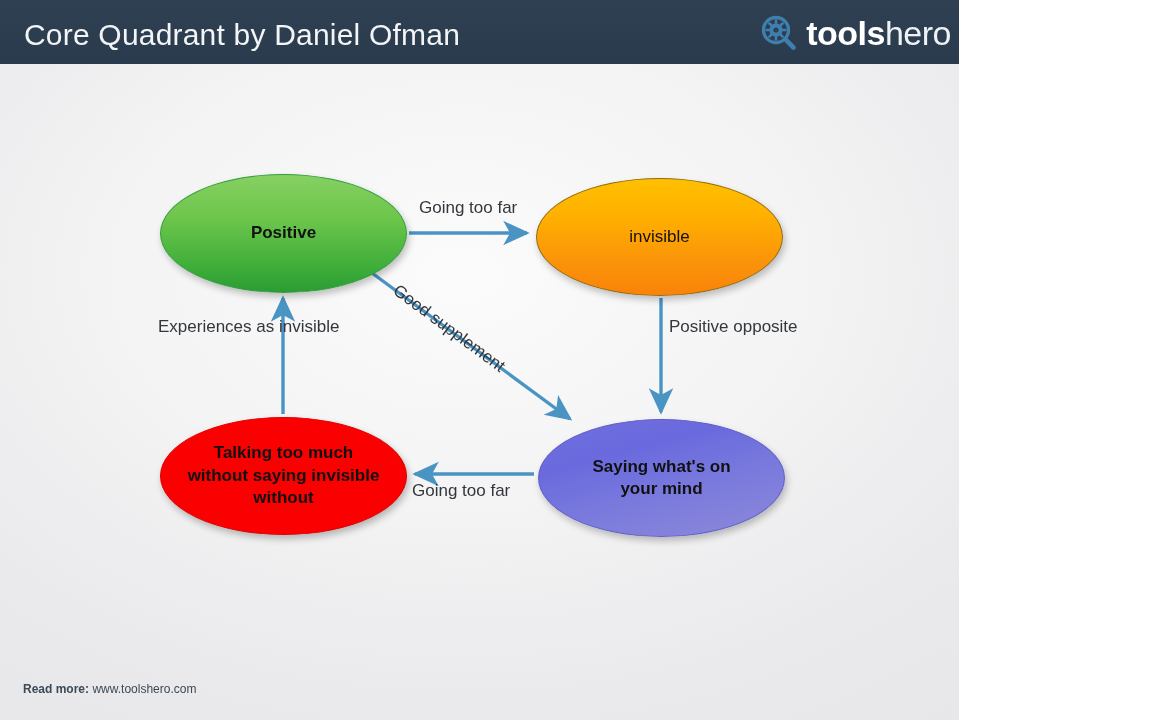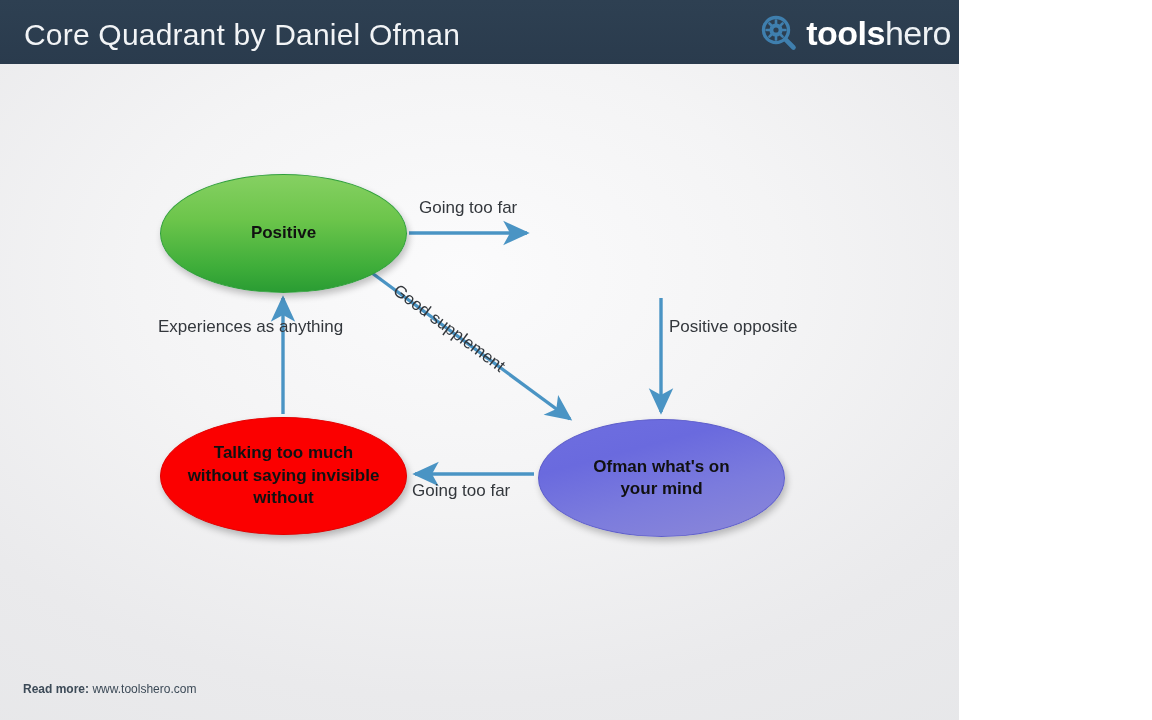--- a/index.html
+++ b/index.html
@@ -193,43 +193,46 @@
 
       <line x1="283" y1="340" x2="283" y2="224" stroke="#4a94c4" stroke-width="3.4" marker-end="url(#ah)"></line>
 
       <line x1="372" y1="199" x2="570" y2="345" stroke="#4a94c4" stroke-width="3.4" marker-end="url(#ah)"></line>
     </svg>
 
     <div class="node" id="node-observing">
       <span>Positive</span>
     </div>
 
+    <div class="node" id="node-invisible">
+      <span>invisible</span>
+    </div>
 
     <div class="node" id="node-talking">
       <span>
         <span>Talking too much</span>
         <span>without saying invisible</span>
         <span>without</span>
       </span>
     </div>
 
     <div class="node" id="node-saying">
       <span>
-        <span>Ofman what's on</span>
+        <span>Saying what's on</span>
         <span>your mind</span>
       </span>
     </div>
 
     <div class="edge-label" id="label-top">Going too far</div>
 
     <div class="edge-label" id="label-bottom">Going too far</div>
 
     <div class="edge-label" id="label-left">
       <span>Experiences</span>
-      <span>as anything</span>
+      <span>as invisible</span>
     </div>
 
     <div class="edge-label" id="label-right">
       <span>Positive</span>
       <span>opposite</span>
     </div>
 
     <div class="edge-label" id="label-diagonal">Good supplement</div>
   </div>
 

